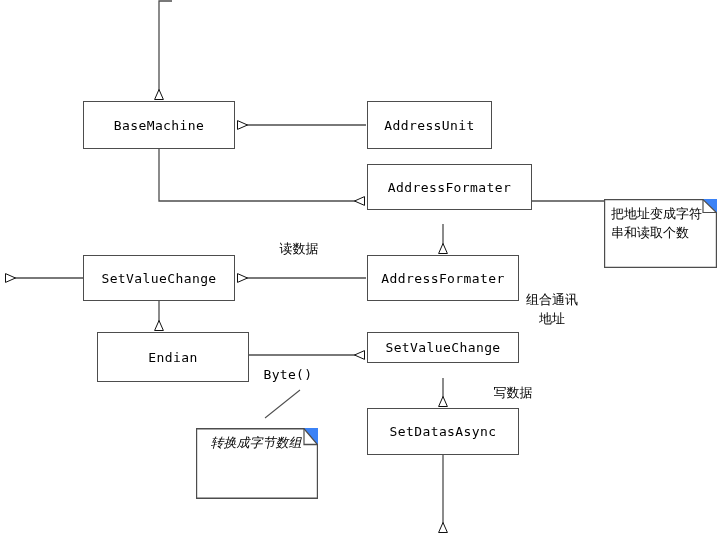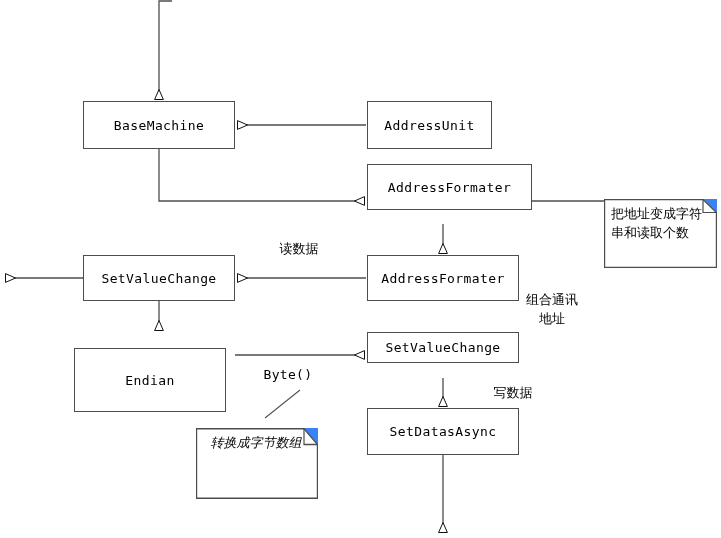--- a/index.html
+++ b/index.html
@@ -135,21 +135,21 @@
   </div>
 
   <div class="node" style="left:83px; top:255px; width:152px; height:46px;">
     <span>SetValueChange</span>
   </div>
 
   <div class="node" style="left:367px; top:255px; width:152px; height:46px;">
     <span>AddressFormater</span>
   </div>
 
-  <div class="node" style="left:74px; top:332px; width:152px; height:64px;margin-top:16px;">
+  <div class="node" style="left:97px; top:332px; width:152px; height:50px;">
     <span>Endian</span>
   </div>
 
   <div class="node" style="left:367px; top:332px; width:152px; height:31px;">
     <span>SetValueChange</span>
   </div>
 
   <div class="node" style="left:367px; top:408px; width:152px; height:47px;">
     <span>SetDatasAsync</span>
   </div>

